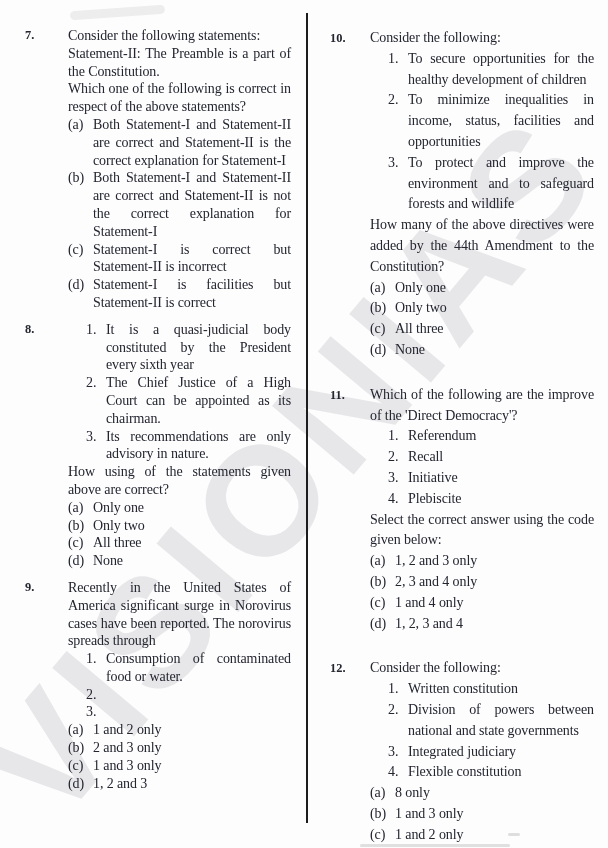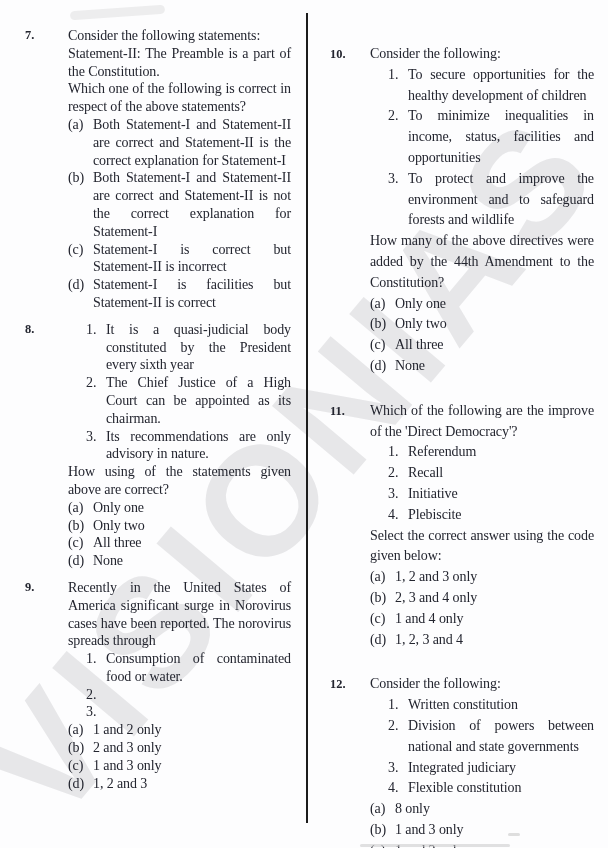--- a/index.html
+++ b/index.html
@@ -33,21 +33,21 @@
   }
   .col{
     position:absolute;top:0;
     z-index:1;
     box-sizing:border-box;
   }
   .col-left{left:25px;width:266px;padding-top:27px;}
   .col-right{left:330px;width:264px;padding-top:28px;}
   .question{display:flex;align-items:flex-start;}
   .col-left  .question{line-height:17.8px;margin-bottom:9px;}
-  .col-right .question{line-height:20.8px;margin-bottom:24px;margin-top:16px;}
+  .col-right .question{line-height:20.8px;margin-bottom:24px;}
   .qnum{
     flex:0 0 auto;
     font-weight:700;
     font-size:12.4px;
   }
   .col-left  .qnum{width:43px;}
   .col-right .qnum{width:40px;}
   .qbody{
     flex:1;
     font-size:14px;

